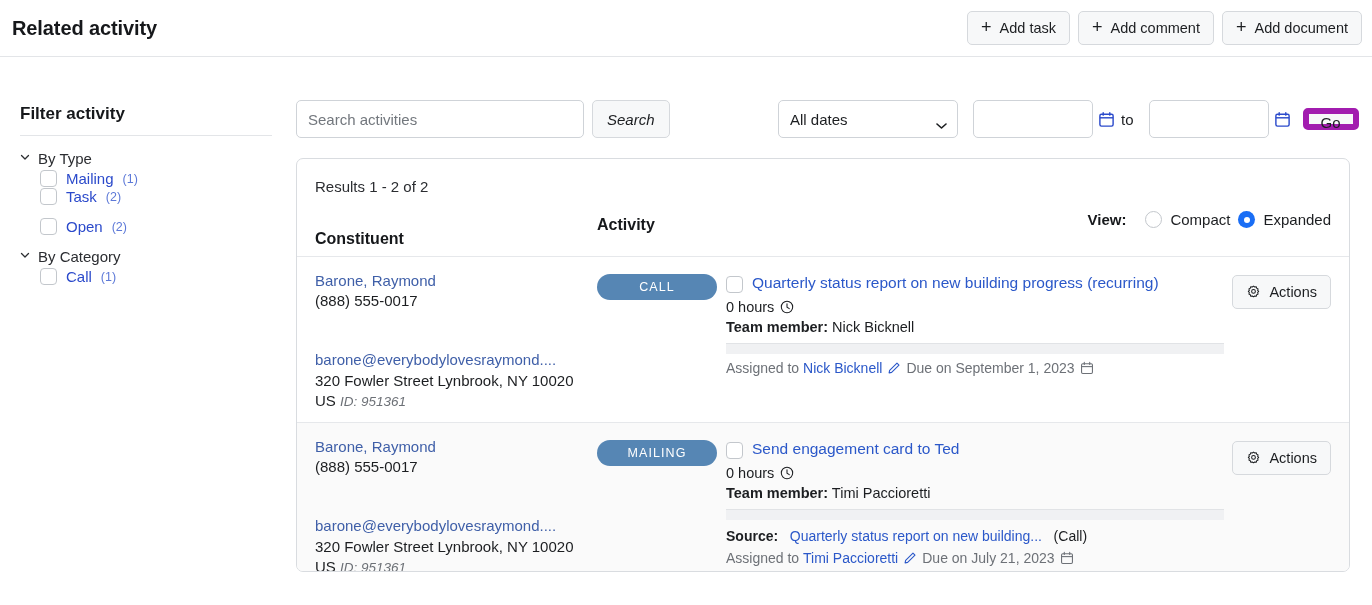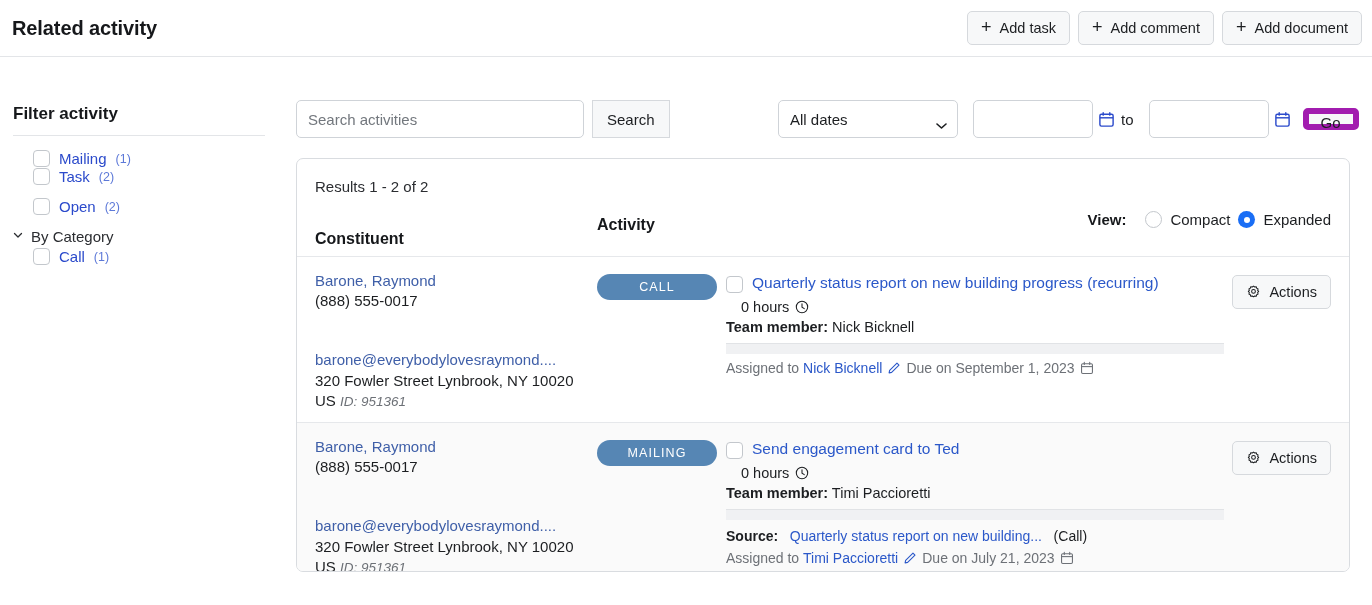--- a/index.html
+++ b/index.html
@@ -25,21 +25,21 @@
   .btn {
     display: inline-flex; align-items: center; gap: 8px;
     height: 34px; padding: 0 13px;
     background: #f7f8f9; border: 1px solid #d6d9dd; border-radius: 5px;
     font-size: 14.5px; color: #1c1e21; cursor: pointer; white-space: nowrap;
     font-family: "Liberation Sans", sans-serif;
   }
   .btn .plus { font-size: 18px; line-height: 1; font-weight: 400; color: #1c1e21; position: relative; top: -1px; }
 
   
-  .sidebar { position: absolute; left: 13px; top: 104px; width: 252px; }
+  .sidebar { position: absolute; left: 20px; top: 104px; width: 252px; }
   .sidebar-title { font-size: 17px; font-weight: bold; color: #16181b; margin: 0 0 11px 0; }
   .sidebar-rule { height: 1px; background: #e3e5e8; margin-bottom: 14px; }
   .filter-group { margin-bottom: 13px; }
   .filter-group-head {
     display: flex; align-items: center; gap: 8px;
     font-size: 15px; color: #2b2d31; cursor: pointer; margin-bottom: 3px;
   }
   .chev { width: 10px; height: 10px; display: inline-block; position: relative; top: -2px; }
   .chev svg { display: block; }
   .filter-row {
@@ -56,23 +56,24 @@
   
   .searchbar { position: absolute; left: 296px; top: 100px; display: flex; align-items: center; }
   .input-text {
     height: 38px; width: 288px; border: 1px solid #cfd3d8; border-radius: 5px;
     padding: 0 11px; font-size: 15px; color: #1c1e21; background: #fff;
     font-family: "Liberation Sans", sans-serif; outline: none;
   }
   .input-text::placeholder { color: #72777d; }
   .btn-search {
     height: 38px; padding: 0 14px; margin-left: 8px;
-    background: #f7f8f9; border: 1px solid #d6d9dd; border-radius: 0;
+    background: #f7f8f9; border: 1px solid #d6d9dd; border-radius: 5px;
     font-size: 15px; color: #1c1e21; cursor: pointer;
     font-family: "Liberation Sans", sans-serif;
+    font-style: italic;
   }
   .daterow { position: absolute; left: 778px; top: 100px; display: flex; align-items: center; }
   .select-wrap { position: relative; }
   .select-box {
     height: 38px; width: 180px; border: 1px solid #cfd3d8; border-radius: 5px;
     background: #fff; display: flex; align-items: center; padding: 0 11px;
     font-size: 15px; color: #1c1e21; cursor: pointer;
   }
   .select-box .caret {
     position: absolute; right: 11px; top: 50%; transform: translateY(-50%);
@@ -136,21 +137,21 @@
   }
   .act-col { flex: 1; min-width: 0; padding-top: 1px; }
   .act-title-row { display: flex; align-items: center; gap: 9px; }
   .act-cbox {
     width: 17px; height: 17px; border: 1.5px solid #c3c7cc; border-radius: 4px;
     background: #fff; flex: none; margin-top: 3px; cursor: pointer;
   }
   .act-title { font-size: 15.5px; color: #2b58c9; cursor: pointer; line-height: 21px; }
   .act-hours {
     font-size: 14.5px; color: #1c1e21; margin-top: 6px;
-    display: flex; align-items: center; gap: 6px; margin-left: 15px;
+    display: flex; align-items: center; gap: 6px;
   }
   .act-team { font-size: 14.5px; color: #1c1e21; margin-top: 4px; }
   .act-team b { font-weight: bold; }
   .progress-bar {
     height: 11px; background: #f0f1f3; border-top: 1px solid #e1e3e6;
     margin-top: 8px; width: 498px;
   }
   .act-meta { font-size: 14px; color: #6d7177; margin-top: 6px; display: flex; align-items: center; flex-wrap: wrap; gap: 0; }
   .act-meta .link { color: #2b58c9; cursor: pointer; }
   .act-source { font-size: 14px; color: #1c1e21; margin-top: 8px; }
@@ -189,20 +190,28 @@
         <span>Add document</span>
       </button>
     </div>
   </div>
 
   <div class="sidebar">
     <div class="sidebar-title">Filter activity</div>
     <div class="sidebar-rule"></div>
 
     <div class="filter-group">
+      <div class="filter-group-head">
+        <span class="chev">
+          <svg width="10" height="10" viewBox="0 0 10 10">
+              <path d="M1.5 3.5 L5 7 L8.5 3.5" fill="none" stroke="#2b2d31" stroke-width="1.3" stroke-linecap="round" stroke-linejoin="round"></path>
+            </svg>
+        </span>
+        <span>By Type</span>
+      </div>
       <div class="filter-row">
         <span class="cbox"></span>
         <span class="flink">Mailing</span>
         <span class="fcount">(1)</span>
       </div>
       <div class="filter-row">
         <span class="cbox"></span>
         <span class="flink">Task</span>
         <span class="fcount">(2)</span>
       </div>

